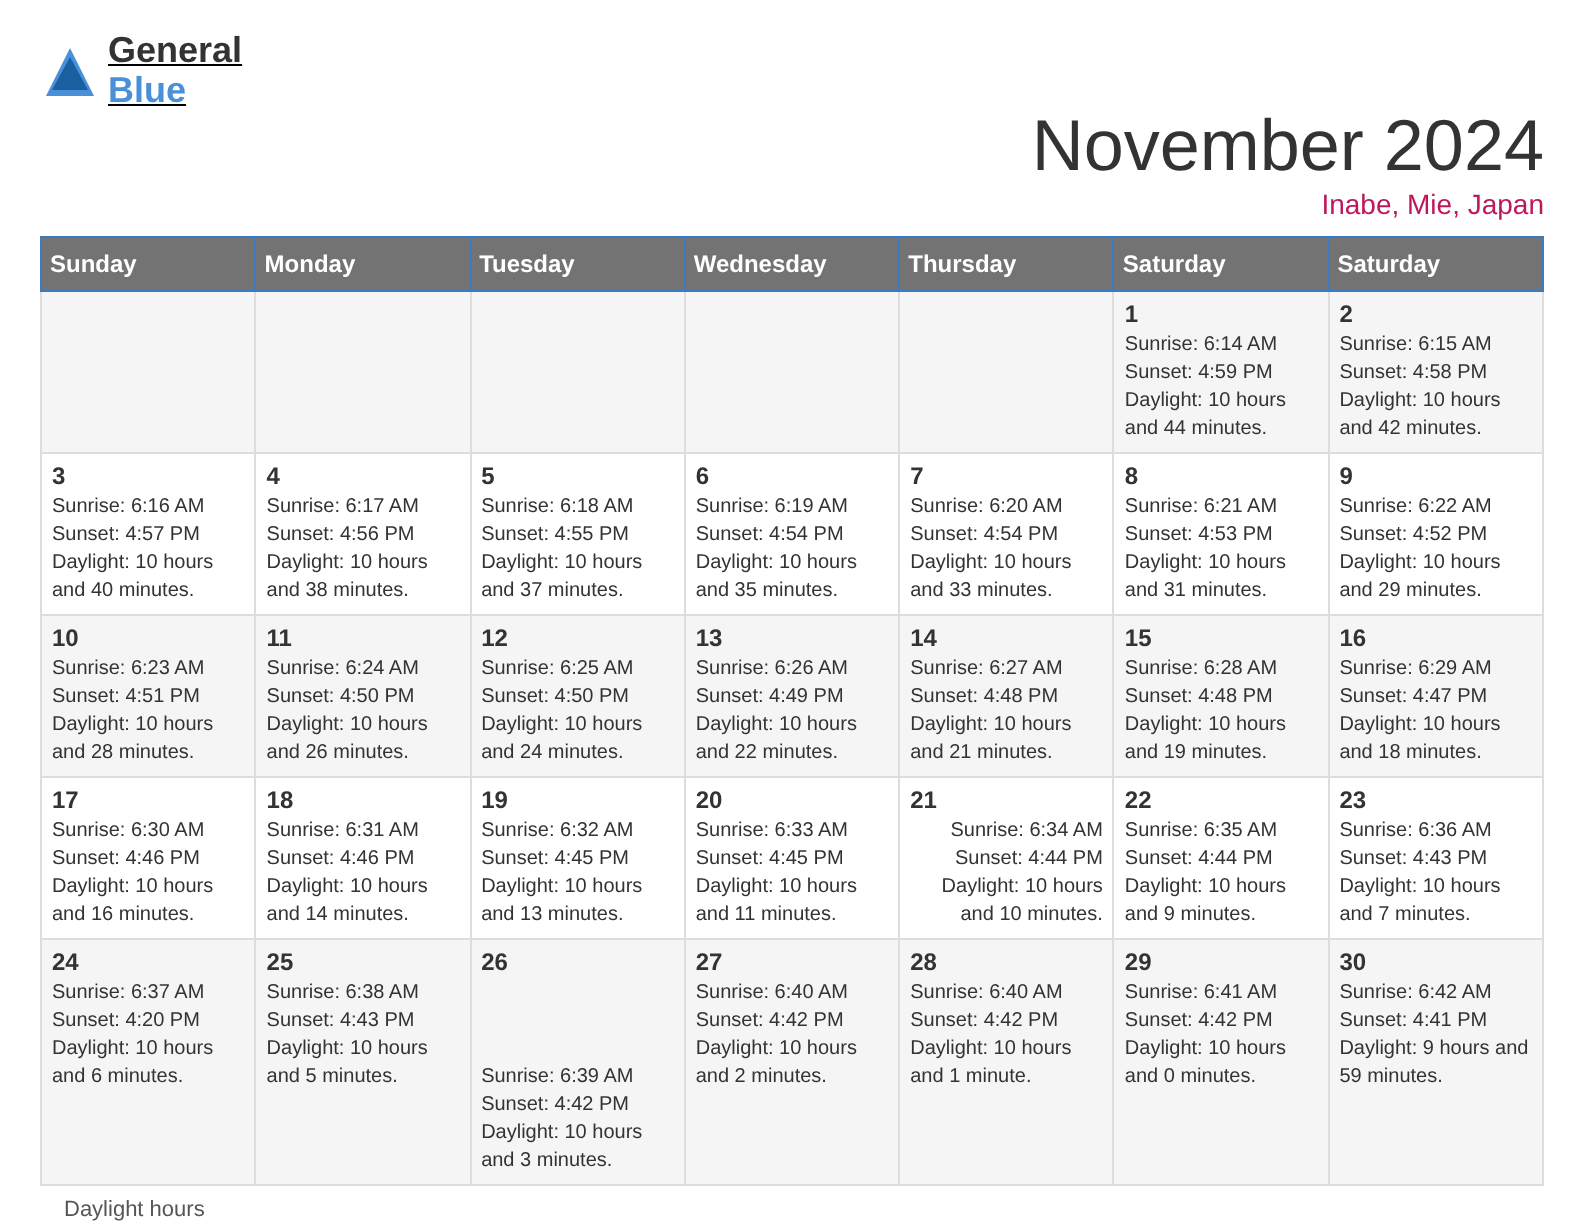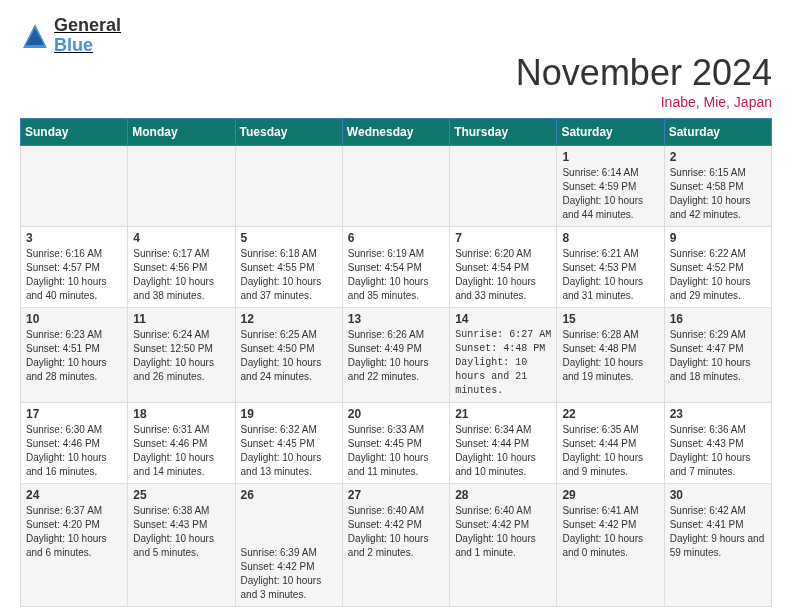--- a/index.html
+++ b/index.html
@@ -42,21 +42,21 @@
     .location {
       font-size: 14px;
       color: #be185d;
     }
     table {
       width: 100%;
       border-collapse: collapse;
       table-layout: fixed;
     }
     thead tr {
-      background-color: #0f766e;
+      background-color: #737373;
       margin-left: 10px;
     }
     thead th {
       color: #fff;
       font-size: 12px;
       font-weight: bold;
       padding: 6px 4px;
       text-align: left;
       border: 1px solid #3a7abf;
     }
@@ -193,38 +193,38 @@
       <tr>
         <td>
           <span class="day-num">10</span>
           <div class="day-info" style="white-space: pre-line;">Sunrise: 6:23 AM
 Sunset: 4:51 PM
 Daylight: 10 hours and 28 minutes.</div>
         </td>
         <td>
           <span class="day-num">11</span>
           <div class="day-info" style="white-space: pre-line;">Sunrise: 6:24 AM
-Sunset: 12:50 PM
+Sunset: 4:50 PM
 Daylight: 10 hours and 26 minutes.</div>
         </td>
         <td>
           <span class="day-num">12</span>
           <div class="day-info" style="white-space: pre-line;">Sunrise: 6:25 AM
 Sunset: 4:50 PM
 Daylight: 10 hours and 24 minutes.</div>
         </td>
         <td>
           <span class="day-num">13</span>
           <div class="day-info" style="white-space: pre-line;">Sunrise: 6:26 AM
 Sunset: 4:49 PM
 Daylight: 10 hours and 22 minutes.</div>
         </td>
         <td>
           <span class="day-num">14</span>
-          <div class="day-info" style="white-space: pre-line; font-family: Liberation Mono, monospace;">Sunrise: 6:27 AM
+          <div class="day-info" style="white-space: pre-line;">Sunrise: 6:27 AM
 Sunset: 4:48 PM
 Daylight: 10 hours and 21 minutes.</div>
         </td>
         <td>
           <span class="day-num">15</span>
           <div class="day-info" style="white-space: pre-line;">Sunrise: 6:28 AM
 Sunset: 4:48 PM
 Daylight: 10 hours and 19 minutes.</div>
         </td>
         <td>
@@ -254,21 +254,21 @@
 Daylight: 10 hours and 13 minutes.</div>
         </td>
         <td>
           <span class="day-num">20</span>
           <div class="day-info" style="white-space: pre-line;">Sunrise: 6:33 AM
 Sunset: 4:45 PM
 Daylight: 10 hours and 11 minutes.</div>
         </td>
         <td>
           <span class="day-num">21</span>
-          <div class="day-info" style="white-space: pre-line;">Sunrise: 6:34 AM
+          <div class="day-info" style="white-space: pre-line; text-align: right;">Sunrise: 6:34 AM
 Sunset: 4:44 PM
 Daylight: 10 hours and 10 minutes.</div>
         </td>
         <td>
           <span class="day-num">22</span>
           <div class="day-info" style="white-space: pre-line;">Sunrise: 6:35 AM
 Sunset: 4:44 PM
 Daylight: 10 hours and 9 minutes.</div>
         </td>
         <td>

